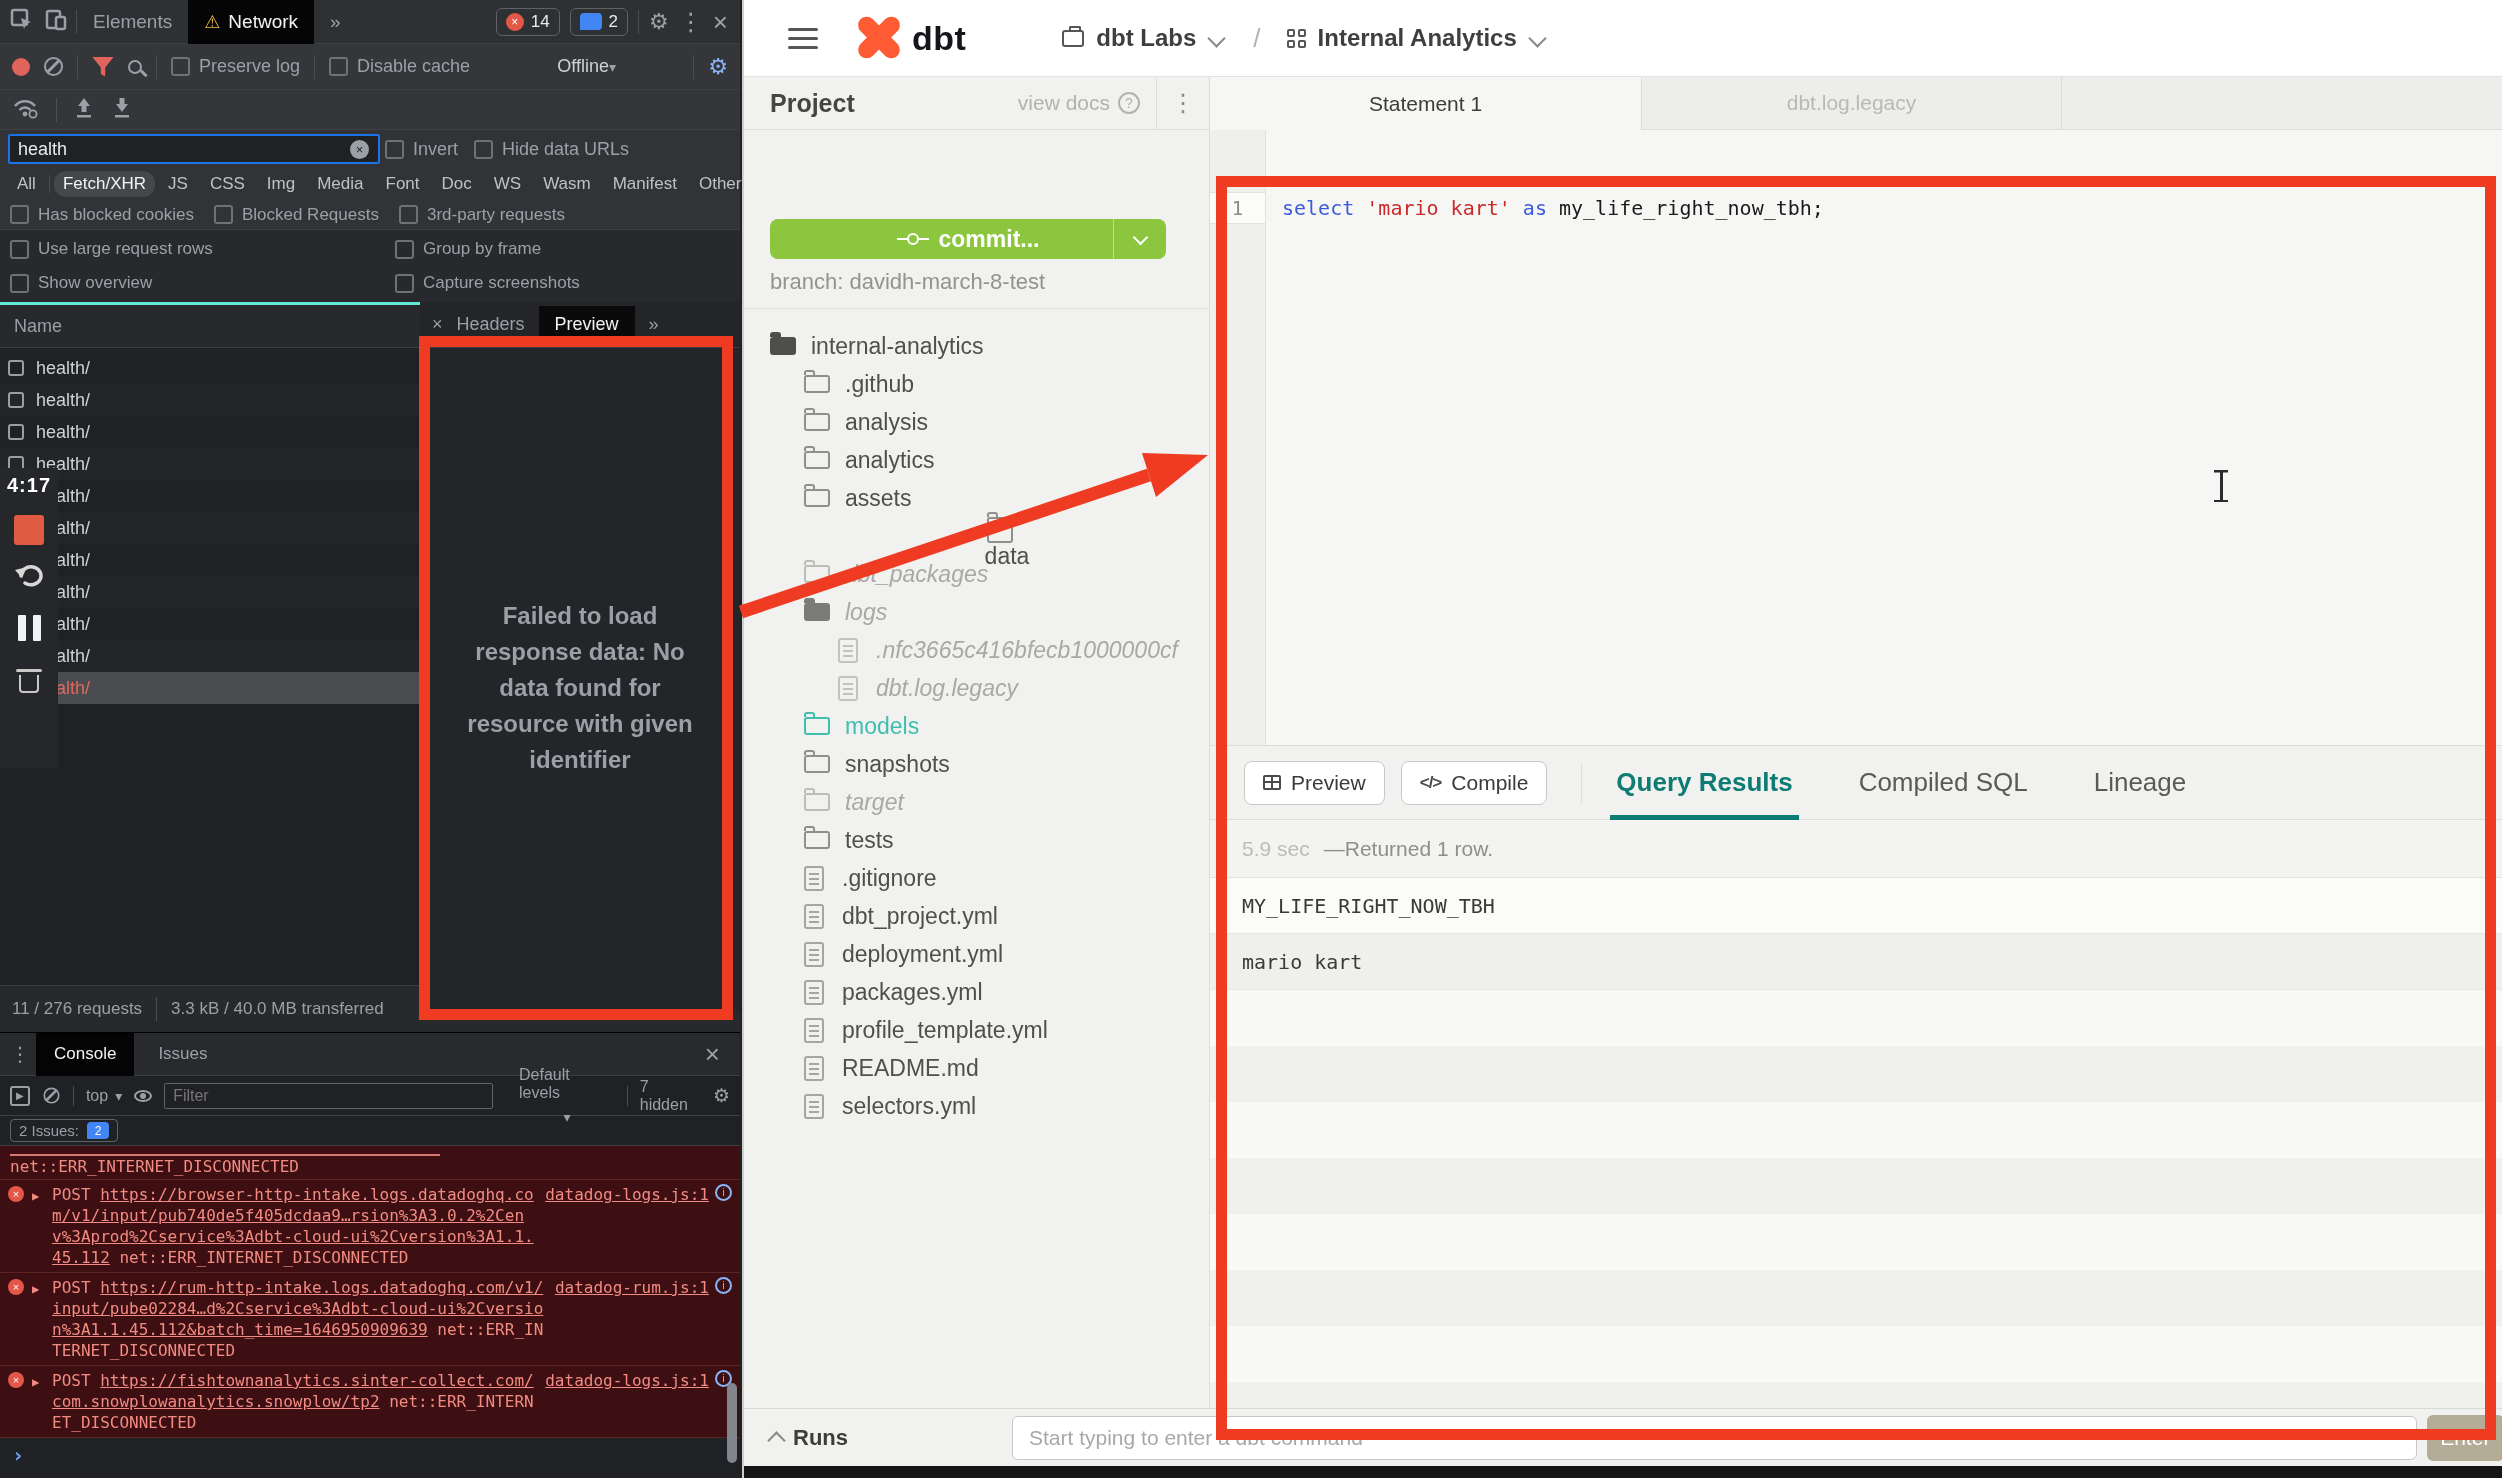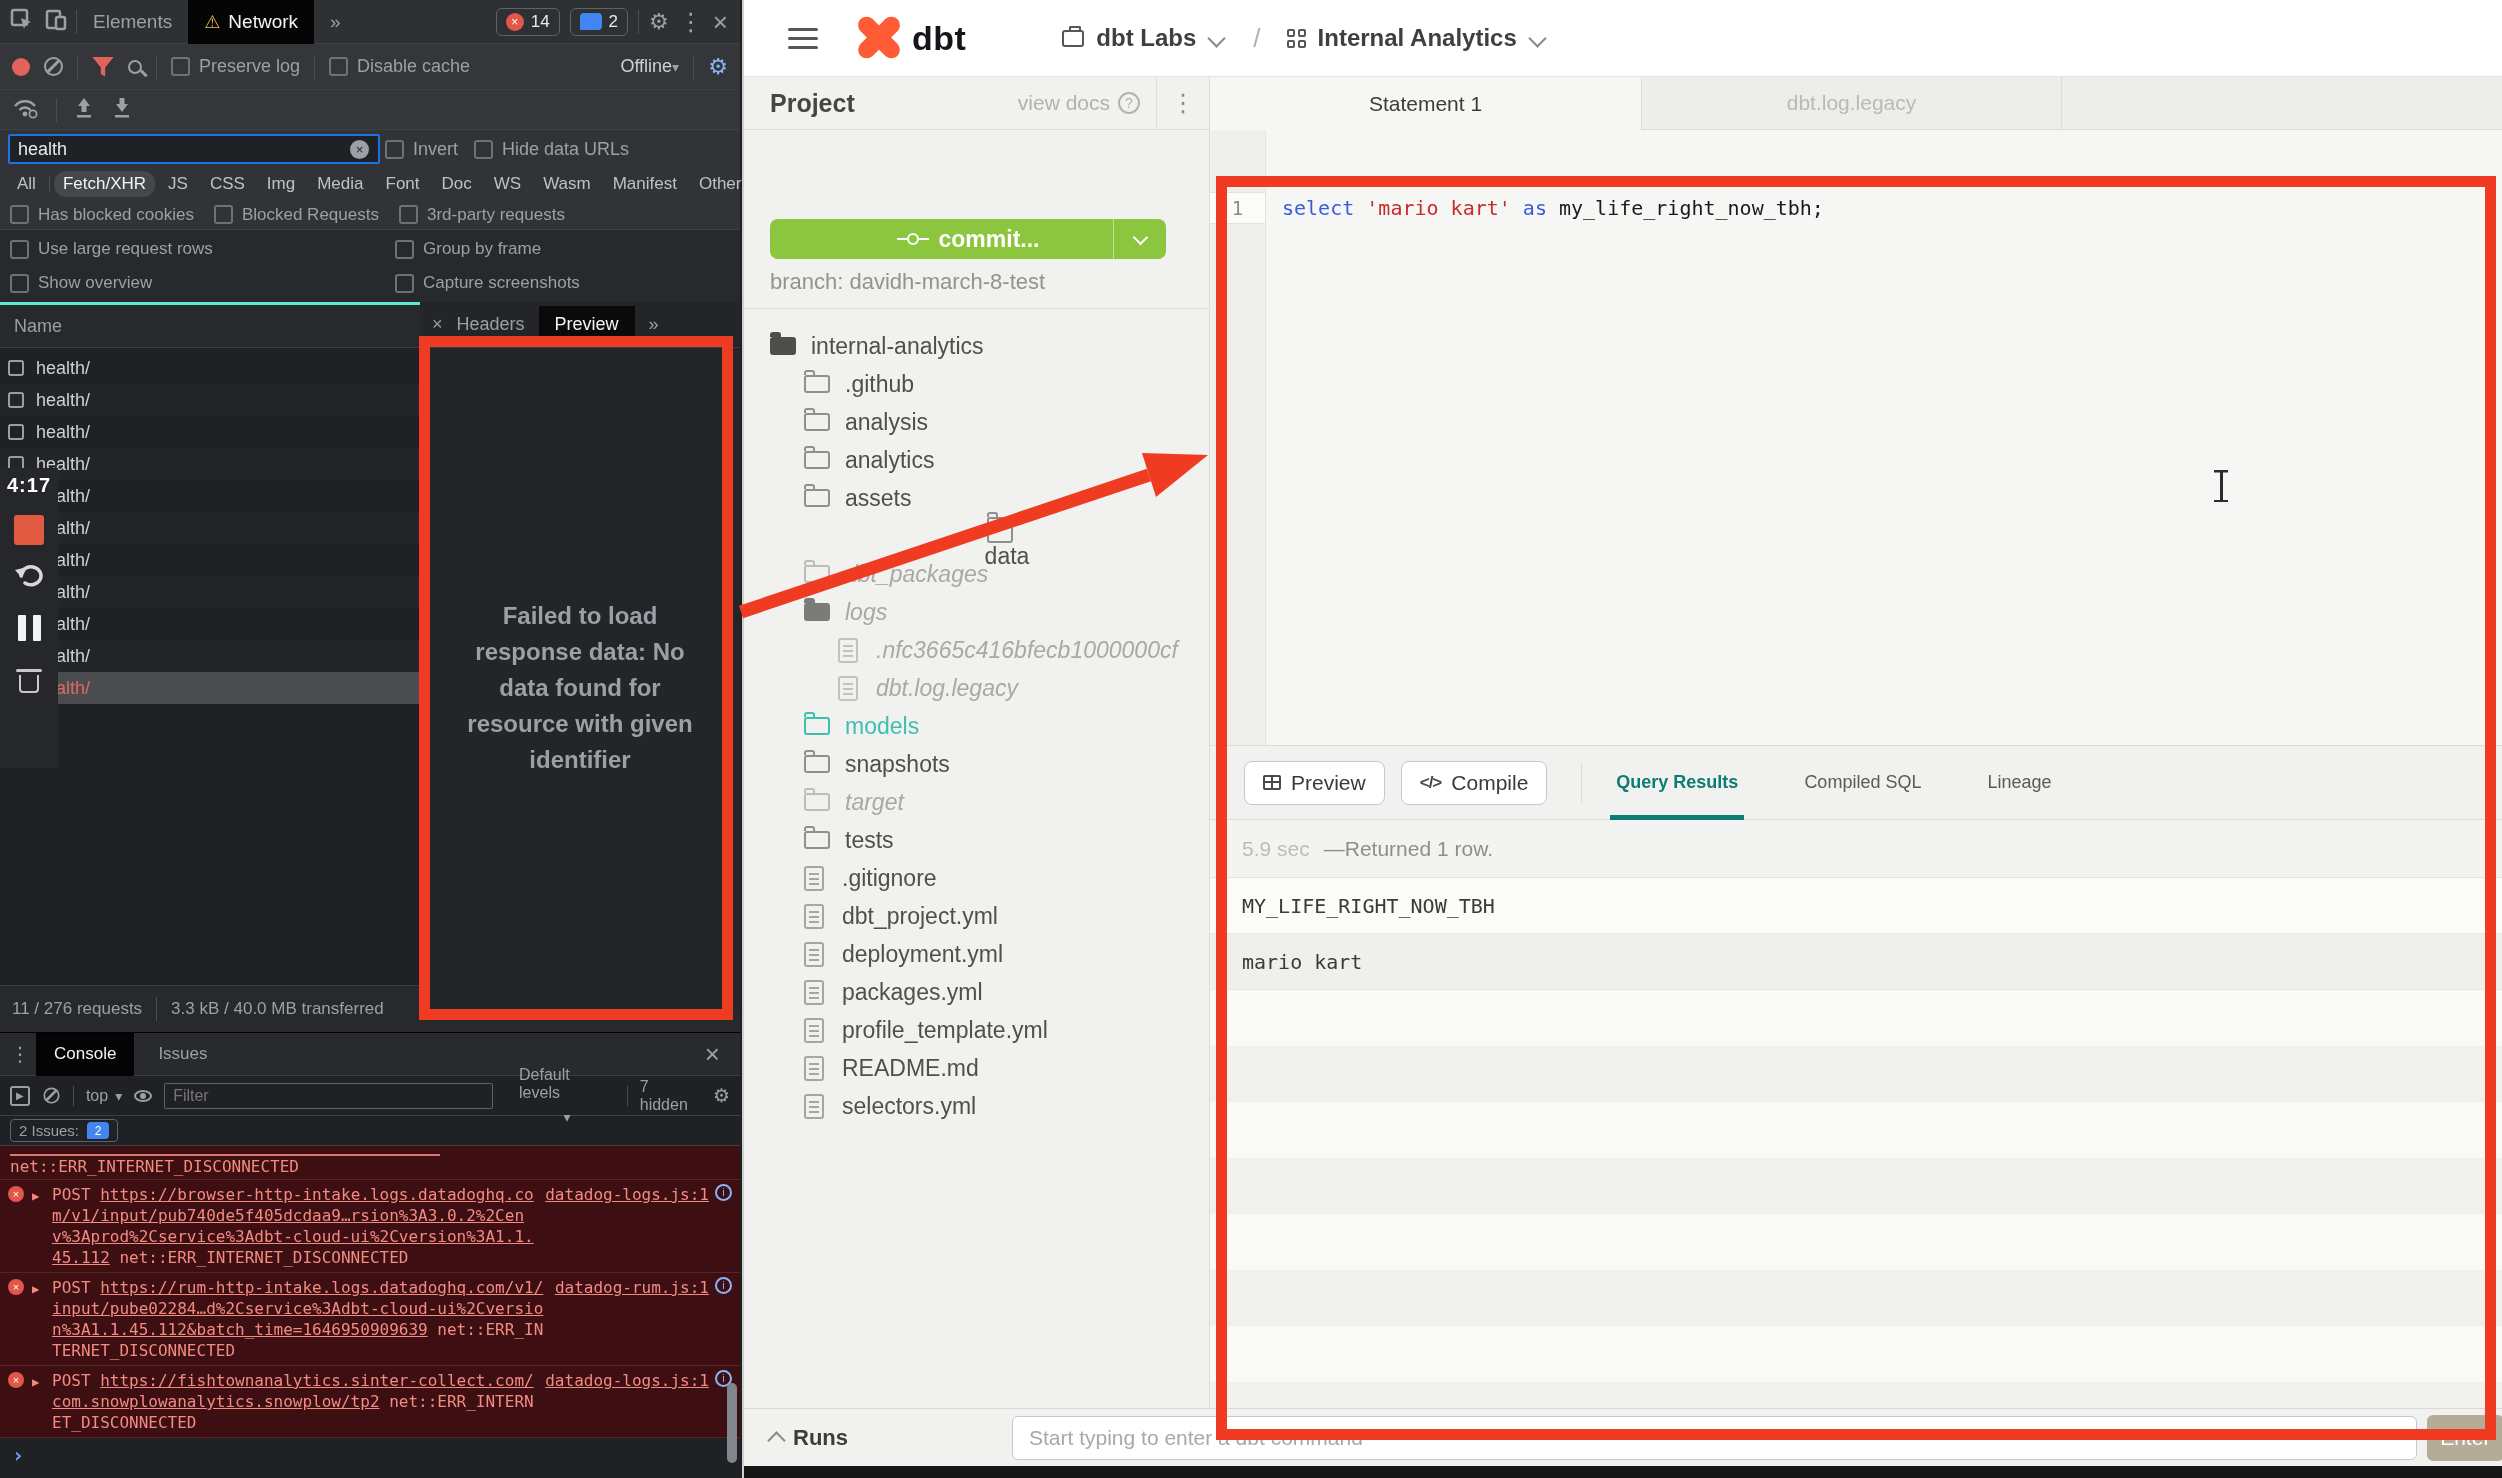--- a/index.html
+++ b/index.html
@@ -24,21 +24,21 @@
   .bluebub{width:22px;height:17px;border-radius:4px 4px 4px 1px;background:#4285f4;color:#fff;font-size:12px;display:flex;align-items:center;justify-content:center;}
 
   .dt-tb1{left:0;top:44px;width:740px;height:46px;background:#35363a;border-bottom:1px solid #3c4043;display:flex;align-items:center;gap:14px;padding:0 12px;box-sizing:border-box;font-size:18px;}
   .dot{width:18px;height:18px;border-radius:50%;background:#e0645c;}
   .block-ic{width:19px;height:19px;border:2.5px solid #9aa0a6;border-radius:50%;position:relative;box-sizing:border-box;}
   .block-ic::after{content:"";position:absolute;left:-1px;top:6px;width:16px;height:2.5px;background:#9aa0a6;transform:rotate(-45deg);}
   .funnel{width:22px;height:20px;background:#e0645c;clip-path:polygon(0 0,100% 0,60% 55%,60% 100%,40% 88%,40% 55%);}
   .search-ic{width:14px;height:14px;border:2.5px solid #9aa0a6;border-radius:50%;position:relative;box-sizing:border-box;}
   .search-ic::after{content:"";position:absolute;left:10px;top:10px;width:8px;height:2.5px;background:#9aa0a6;transform:rotate(45deg);}
   .lbl{white-space:nowrap;}
-  .throttle{display:flex;align-items:center;justify-content:flex-end;width:185px;margin-left:10px;color:#cdd1d5;}
+  .throttle{display:flex;align-items:center;justify-content:center;width:185px;margin-left:10px;color:#cdd1d5;}
   .caret{font-size:14px;color:#9aa0a6;}
   .gear.blue{color:#8ab4f8;}
 
   .dt-tb2{left:0;top:90px;width:740px;height:40px;background:#35363a;border-bottom:1px solid #3c4043;display:flex;align-items:center;gap:16px;padding:0 12px;box-sizing:border-box;}
 
   .dt-filterrow{left:0;top:130px;width:740px;height:38px;background:#323337;display:flex;align-items:center;gap:16px;padding:0 8px;box-sizing:border-box;font-size:18px;}
   .filter-input{width:372px;height:30px;background:#202124;border:2px solid #1a73e8;border-radius:2px;color:#e8eaed;font-size:18px;font-family:"Liberation Sans",sans-serif;padding:0 30px 0 8px;box-sizing:border-box;outline:none;}
   .clear-x{margin-left:-30px;width:19px;height:19px;border-radius:50%;background:#9aa0a6;color:#202124;font-size:13px;display:flex;align-items:center;justify-content:center;}
 
   .dt-types{left:0;top:168px;width:740px;height:32px;background:#323337;display:flex;align-items:center;gap:4px;padding:0 8px;box-sizing:border-box;font-size:17px;}
@@ -171,21 +171,21 @@
   .ibeam::before{content:"";position:absolute;left:6px;top:0;width:2.5px;height:32px;background:#2b2b2b;}
   .ibeam::after{content:"";position:absolute;left:0;top:0;width:14px;height:32px;
     background:linear-gradient(#2b2b2b,#2b2b2b) 50% 0/14px 2.5px no-repeat,linear-gradient(#2b2b2b,#2b2b2b) 50% 100%/14px 2.5px no-repeat;}
 
   
   .res-toolbar{left:466px;top:745px;width:1294px;height:75px;background:#f1f1ef;border-top:1px solid #dcdcda;border-bottom:1px solid #dcdcda;display:flex;align-items:center;padding-left:34px;box-sizing:border-box;}
   .res-btn{display:flex;align-items:center;gap:10px;background:#fff;border:1px solid #c8c8c6;border-radius:8px;padding:9px 18px;font-size:21px;color:#3a3a38;margin-right:16px;}
   .tbl-ic{width:18px;height:15px;border:2px solid #4a4a48;border-radius:2px;box-sizing:border-box;background:linear-gradient(#4a4a48,#4a4a48) 50% 0/2px 100% no-repeat,linear-gradient(#4a4a48,#4a4a48) 0 45%/100% 2px no-repeat;}
   .code-ic{font-size:17px;font-weight:700;color:#4a4a48;letter-spacing:-1px;}
   .res-tabdiv{width:1px;height:40px;background:#dcdcda;margin:0 34px 0 18px;}
-  .res-tab{font-size:18px;color:#5a5a58;margin-right:66px;position:relative;height:74px;display:flex;align-items:center;}
+  .res-tab{font-size:26px;color:#5a5a58;margin-right:66px;position:relative;height:74px;display:flex;align-items:center;}
   .res-tab.active{color:#0e7c74;font-weight:700;}
   .res-tab.active::after{content:"";position:absolute;left:-6px;right:-6px;bottom:0;height:5px;background:#0e7c74;}
   .res-status{left:466px;top:820px;width:1294px;height:58px;background:#f3f3f1;border-bottom:1px solid #e2e2e0;display:flex;align-items:center;padding-left:32px;font-size:21px;box-sizing:border-box;}
   .res-time{color:#bcbcba;margin-right:14px;}
   .res-msg{color:#8e8e8c;}
   .res-colhdr{left:466px;top:878px;width:1294px;height:56px;background:#fbfbf9;border-bottom:1px solid #e6e6e4;display:flex;align-items:center;padding-left:32px;font-family:"DejaVu Sans Mono",monospace;font-size:20px;color:#3a3a38;box-sizing:border-box;}
   .res-row{left:466px;top:934px;width:1294px;height:56px;background:#efefed;border-bottom:1px solid #e6e6e4;display:flex;align-items:center;padding-left:32px;font-family:"DejaVu Sans Mono",monospace;font-size:20px;color:#3a3a38;box-sizing:border-box;}
   .res-empty{left:466px;top:990px;width:1294px;height:418px;background:repeating-linear-gradient(180deg,#f9f9f7 0 56px,#f0f0ee 56px 112px);}
 
   

